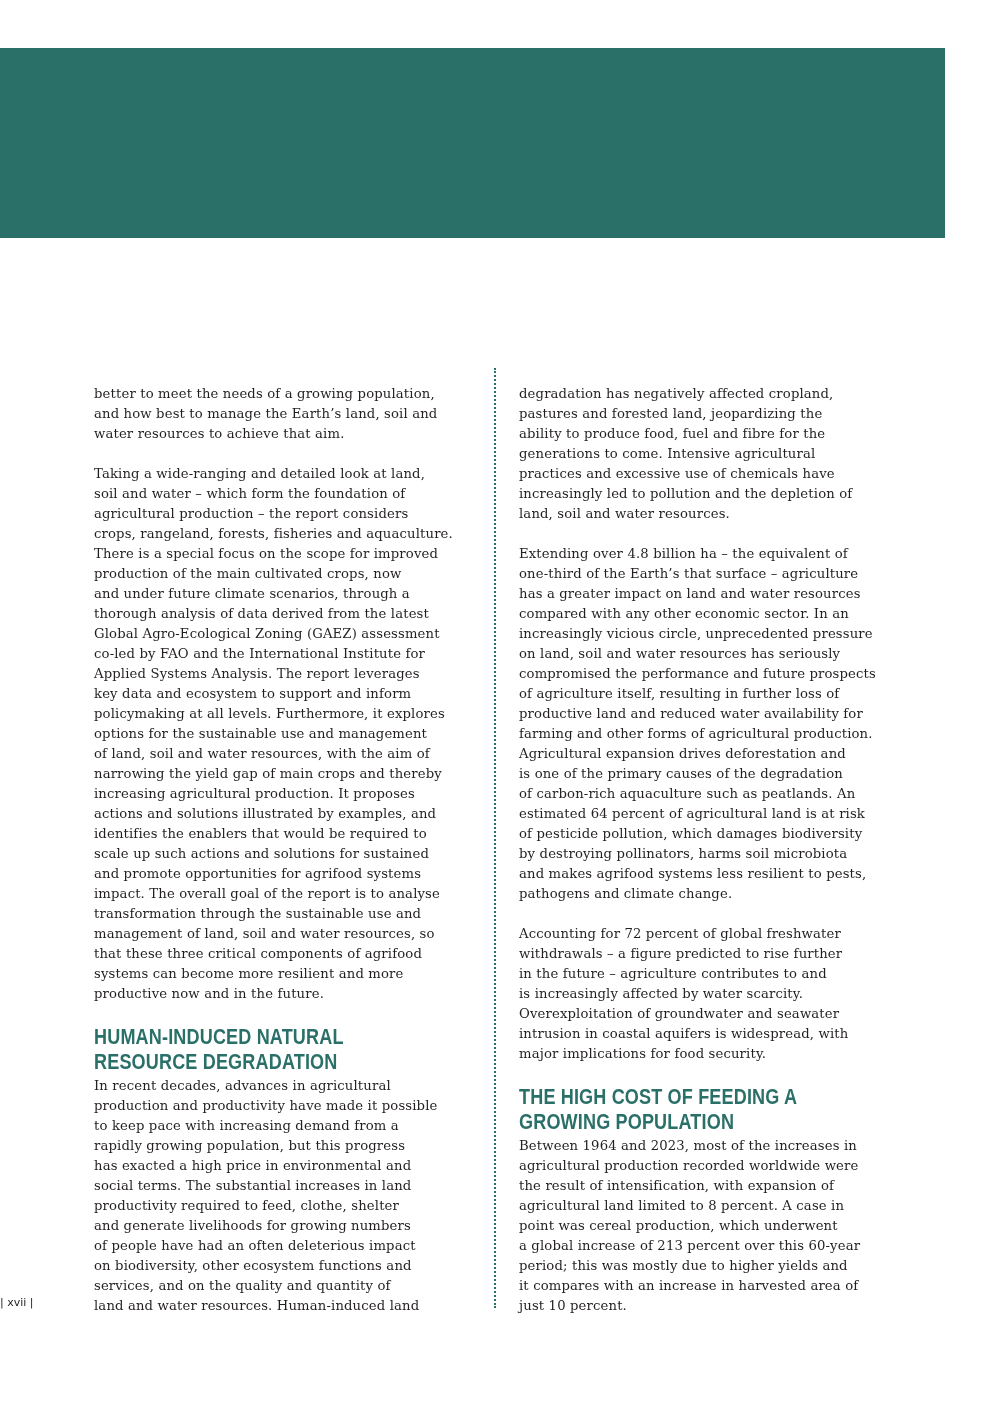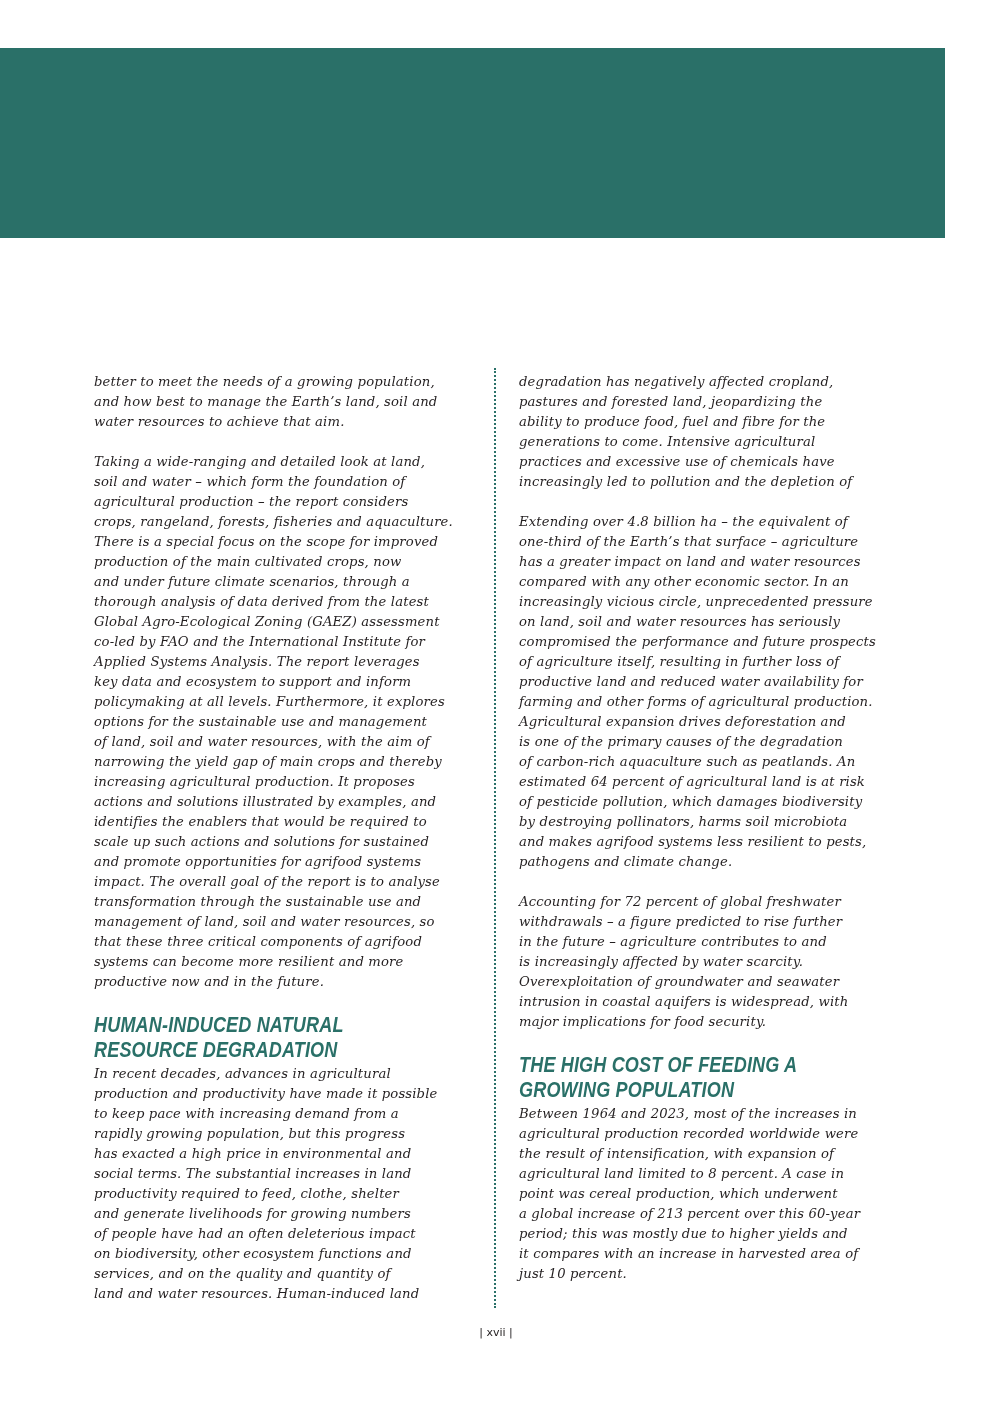--- a/index.html
+++ b/index.html
@@ -18,23 +18,22 @@
     .banner {
       position: absolute;
       left: 0;
       top: 48px;
       width: 945px;
       height: 190px;
       background: #2a7068;
     }
     .column {
       position: absolute;
-      top: 372px;
+      top: 384px;
       width: 390px;
-      font-style: italic;
     }
     .col-left { left: 94px; }
     .col-right { left: 519px; }
     .para {
       margin: 0 0 20px 0;
       font-size: 13.2px;
       line-height: 20px;
       letter-spacing: 0.15px;
       white-space: nowrap;
     }
@@ -59,24 +58,24 @@
     .divider {
       position: absolute;
       left: 494px;
       top: 368px;
       width: 0;
       height: 940px;
       border-left: 2px dotted #2a7068;
     }
     .page-number {
       position: absolute;
-      top: 1326px;
+      top: 1296px;
       left: 0;
       width: 992px;
-      text-align: center;
+      text-align: left;
       font-family: "DejaVu Sans", "Liberation Sans", sans-serif;
       font-size: 11px;
       color: #231f20;
     }
   </style>
 </head>
 <body>
 
 <div class="banner"></div>
 
@@ -138,20 +137,21 @@
 <div class="divider"></div>
 
 <div class="column col-right">
   <p class="para">
       <span class="line">degradation has negatively affected cropland,</span>
       <span class="line">pastures and forested land, jeopardizing the</span>
       <span class="line">ability to produce food, fuel and fibre for the</span>
       <span class="line">generations to come. Intensive agricultural</span>
       <span class="line">practices and excessive use of chemicals have</span>
       <span class="line">increasingly led to pollution and the depletion of</span>
+      <span class="line">land, soil and water resources.</span>
     </p>
   <p class="para">
       <span class="line">Extending over 4.8 billion ha – the equivalent of</span>
       <span class="line">one-third of the Earth’s that surface – agriculture</span>
       <span class="line">has a greater impact on land and water resources</span>
       <span class="line">compared with any other economic sector. In an</span>
       <span class="line">increasingly vicious circle, unprecedented pressure</span>
       <span class="line">on land, soil and water resources has seriously</span>
       <span class="line">compromised the performance and future prospects</span>
       <span class="line">of agriculture itself, resulting in further loss of</span>

